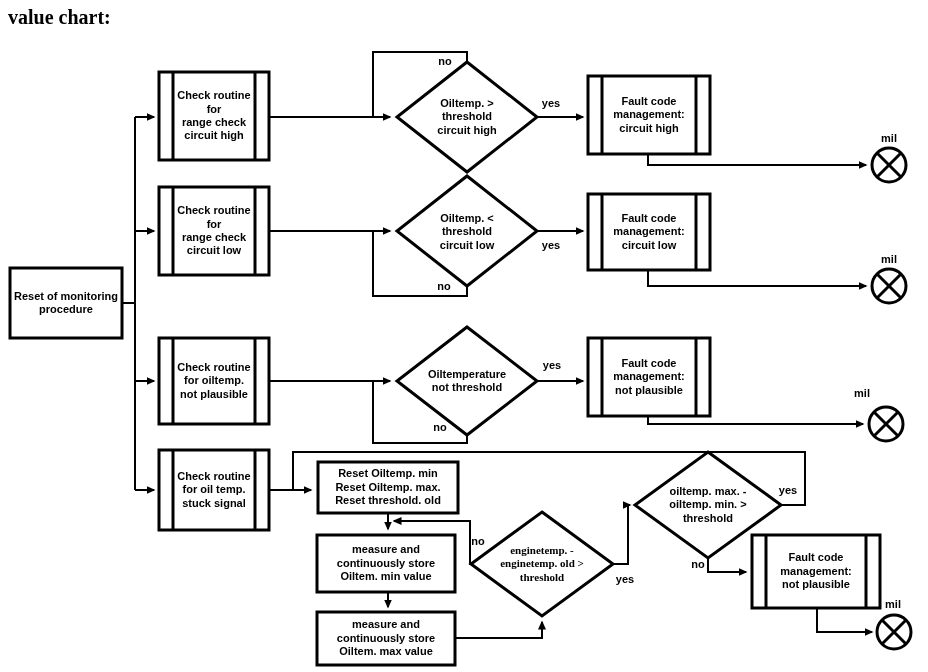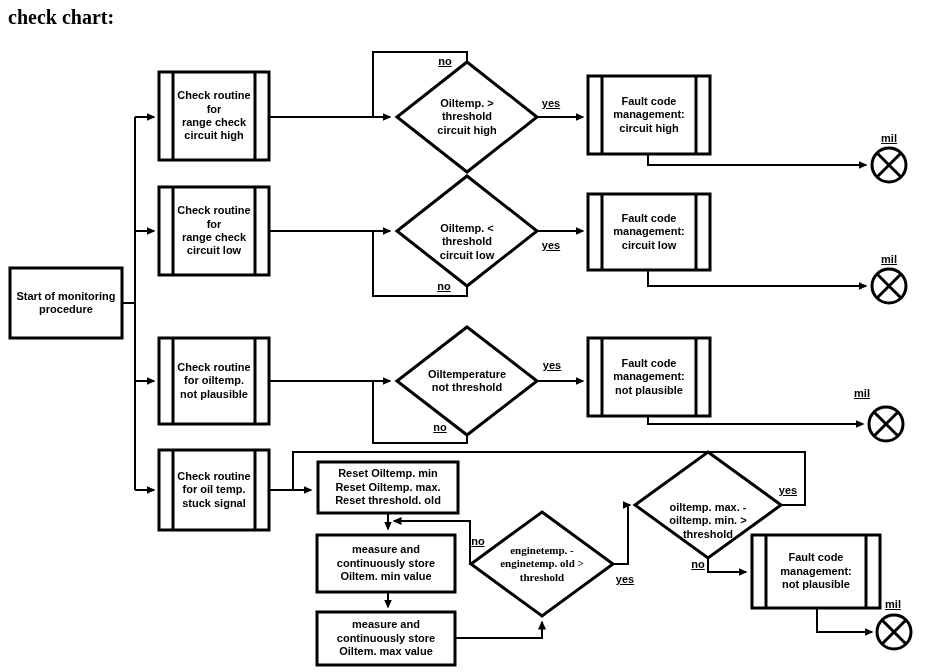--- a/index.html
+++ b/index.html
@@ -5,28 +5,28 @@
   html,body { margin:0; padding:0; background:#ffffff; }
   #canvas { position:relative; width:928px; height:672px; background:#ffffff;
             font-family:"Liberation Sans", sans-serif; overflow:hidden; }
   #lines { position:absolute; left:0; top:0; }
   .title { position:absolute; left:8px; top:6px;
            font:bold 20px "Liberation Serif", serif; color:#000; }
   .lbl { position:absolute; display:flex; align-items:center; justify-content:center;
          text-align:center; white-space:pre-line; color:#000;
          font:bold 11px "Liberation Sans", sans-serif; line-height:1.22; }
   .tag { position:absolute; display:flex; align-items:center; justify-content:center;
-         color:#000; font:bold 11px "Liberation Sans", sans-serif;text-decoration:underline; }
+         color:#000; font:bold 11px "Liberation Sans", sans-serif; }
 </style>
 </head>
 <body>
 
 <div id="canvas">
 
-  <div class="title">check chart:</div>
+  <div class="title">value chart:</div>
 
   <svg id="lines" width="928" height="672" viewBox="0 0 928 672">
     <defs>
       <marker id="arr" markerWidth="9" markerHeight="8" refX="7.5" refY="4" orient="auto" markerUnits="userSpaceOnUse">
         <path d="M0,0 L9,4 L0,8 z" fill="#000"></path>
       </marker>
     </defs>
 
     <g stroke="#000" stroke-width="2" fill="none">
       <path d="M122,303 H135"></path>
@@ -133,50 +133,50 @@
           <line x1="874" y1="436" x2="898" y2="412"></line>
       </g>
       <g>
         <circle cx="894" cy="632" r="17"></circle>
         <line x1="882" y1="620" x2="906" y2="644"></line>
           <line x1="882" y1="644" x2="906" y2="620"></line>
       </g>
     </g>
   </svg>
 
-  <div class="lbl" style="left:12px; top:270px; width:108px; height:66px;">Start of monitoring
+  <div class="lbl" style="left:12px; top:270px; width:108px; height:66px;">Reset of monitoring
 procedure</div>
 
   <div class="lbl" style="left:171px; top:74px; width:86px; height:84px;">Check routine
 for
 range check
 circuit high</div>
   <div class="lbl" style="left:171px; top:189px; width:86px; height:84px;">Check routine
 for
 range check
 circuit low</div>
   <div class="lbl" style="left:171px; top:340px; width:86px; height:82px;">Check routine
 for oiltemp.
 not plausible</div>
   <div class="lbl" style="left:171px; top:452px; width:86px; height:76px;">Check routine
 for oil temp.
 stuck signal</div>
 
   <div class="lbl" style="left:407px; top:89px; width:120px; height:56px;">Oiltemp. &gt;
 threshold
 circuit high</div>
-  <div class="lbl" style="left:407px; top:214px; width:120px; height:56px;">Oiltemp. &lt;
+  <div class="lbl" style="left:407px; top:204px; width:120px; height:56px;">Oiltemp. &lt;
 threshold
 circuit low</div>
   <div class="lbl" style="left:407px; top:353px; width:120px; height:56px;">Oiltemperature
 not threshold</div>
   <div class="lbl" style="left:477px; top:538px; width:130px; height:52px;font-family:Liberation Serif, serif;">enginetemp. -
 enginetemp. old &gt;
 threshold</div>
-  <div class="lbl" style="left:643px; top:479px; width:130px; height:52px;margin-top:16px;">oiltemp. max. -
+  <div class="lbl" style="left:643px; top:479px; width:130px; height:52px;">oiltemp. max. -
 oiltemp. min. &gt;
 threshold</div>
 
   <div class="lbl" style="left:600px; top:78px; width:98px; height:74px;">Fault code
 management:
 circuit high</div>
   <div class="lbl" style="left:600px; top:196px; width:98px; height:72px;">Fault code
 management:
 circuit low</div>
   <div class="lbl" style="left:600px; top:340px; width:98px; height:74px;">Fault code

